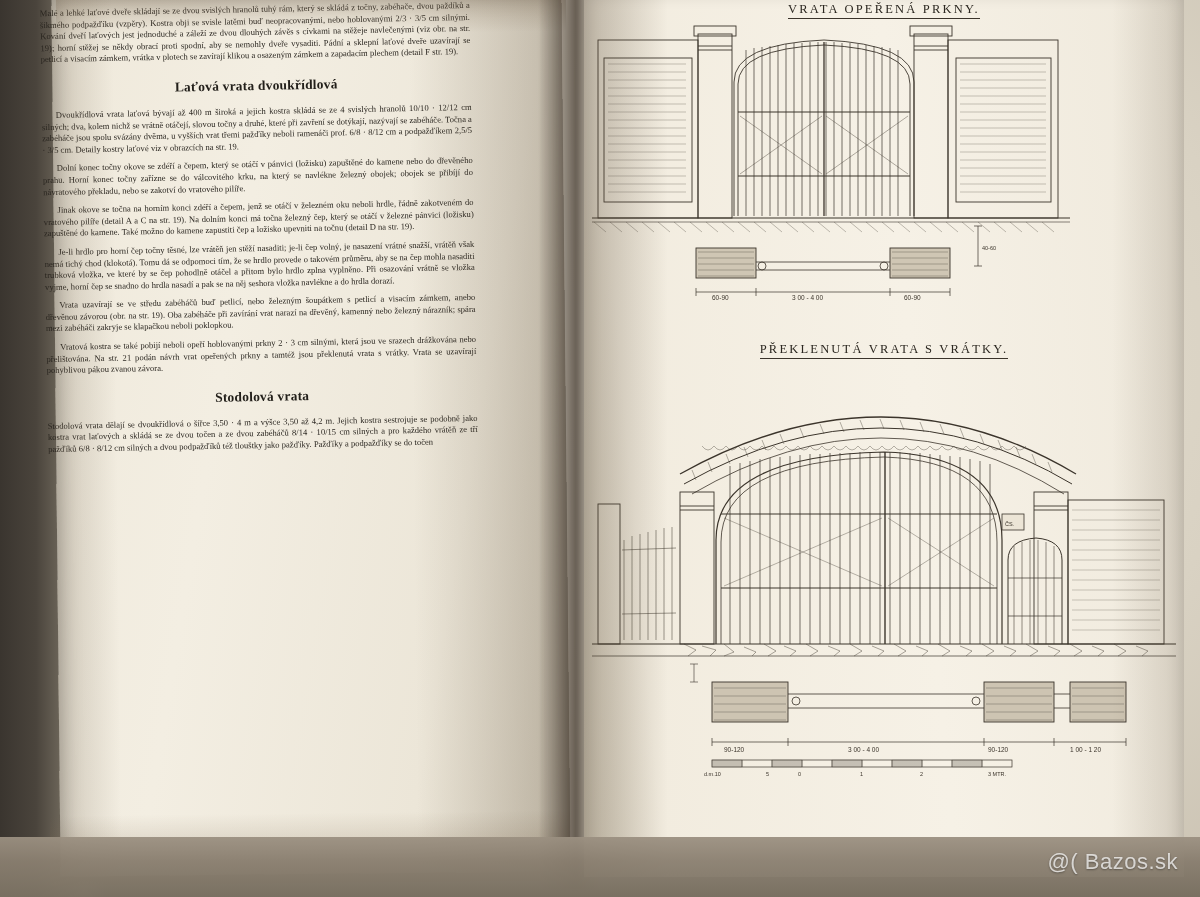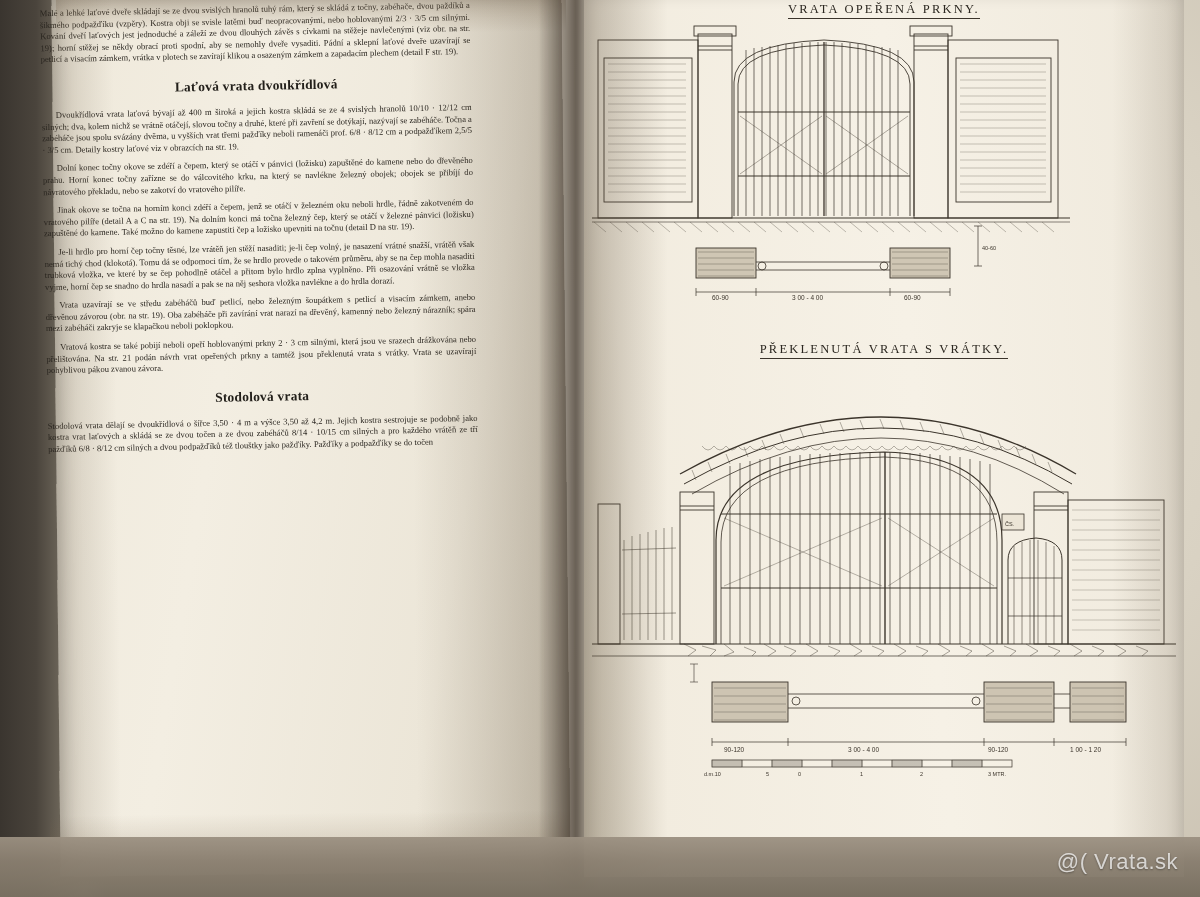--- a/index.html
+++ b/index.html
@@ -374,14 +374,14 @@
       <text class="micro2" x="336" y="412">2</text>
       <text class="micro2" x="404" y="412">3 MTR.</text>
       <text class="micro2" x="421" y="162">ČS.</text>
     </svg>
 
   </div>
 
   <div class="curve-r"></div>
   <div class="bottom-strip"></div>
 
-  <div class="wm">@( Vrata.sk</div>
+  <div class="wm">@( Bazos.sk</div>
 </div>
 
 </body></html>

